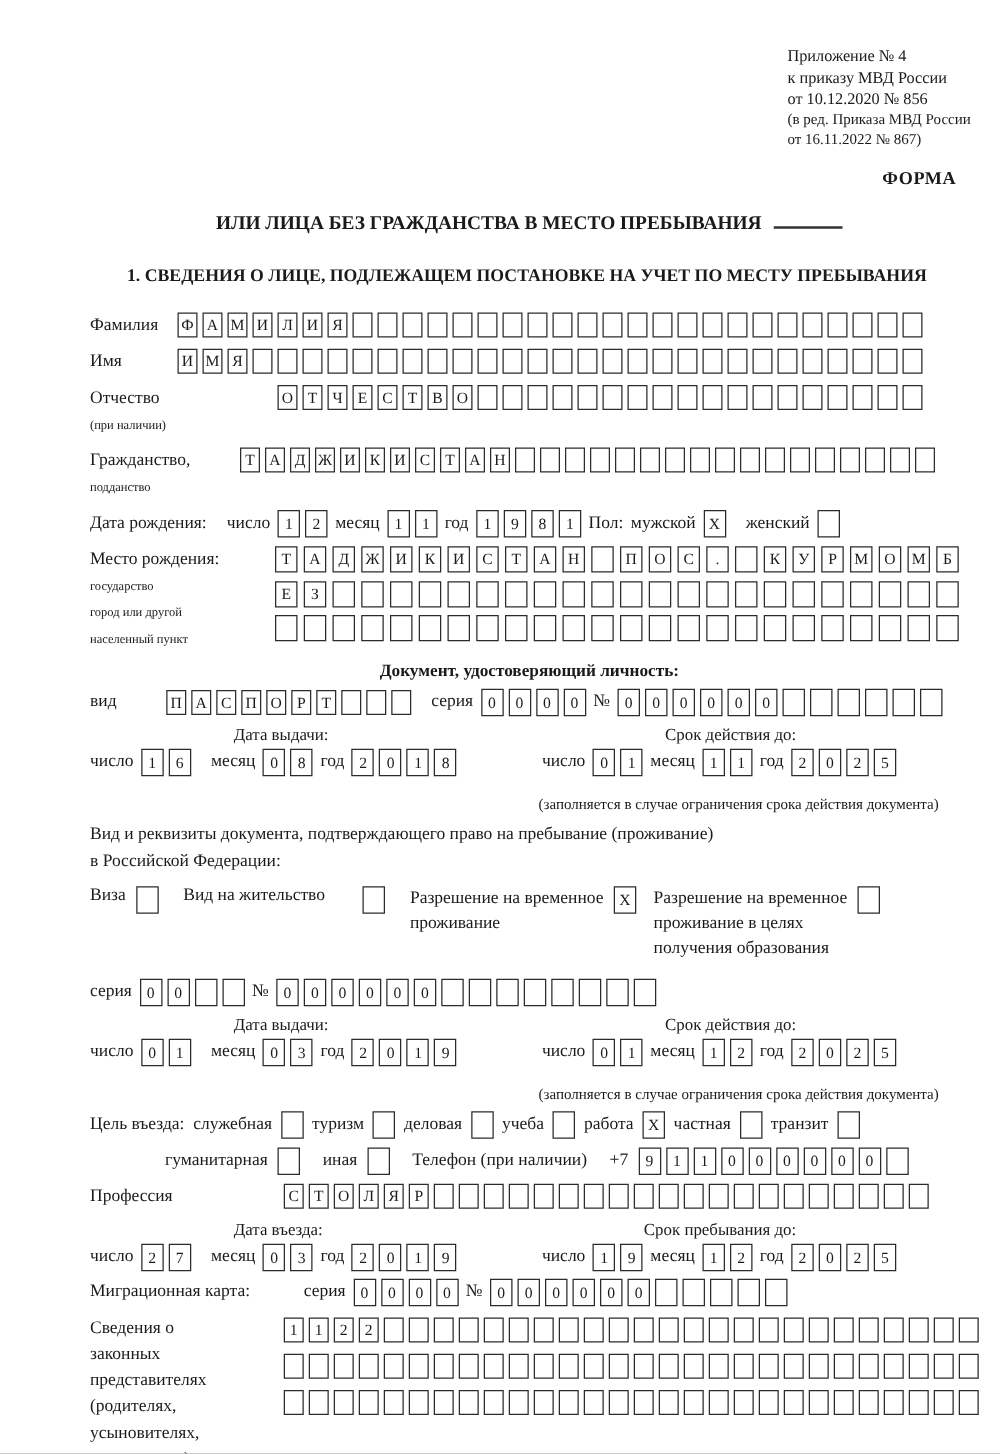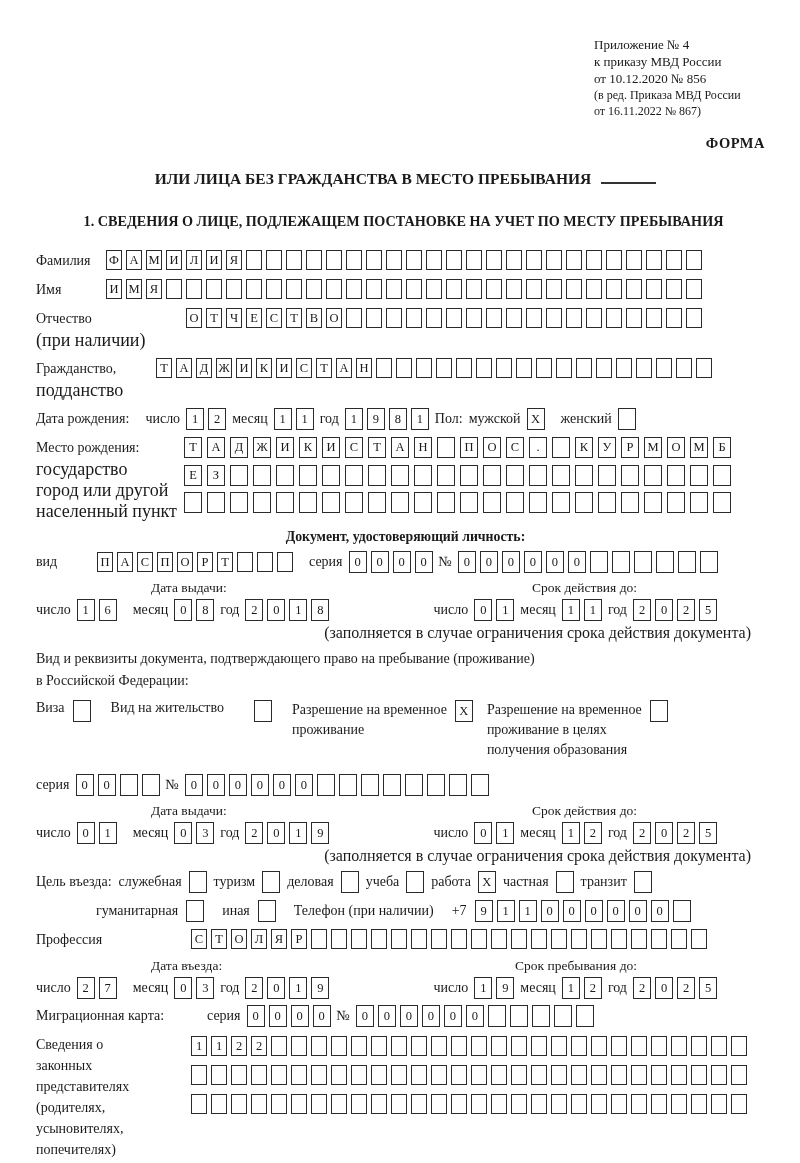--- a/index.html
+++ b/index.html
@@ -1,51 +1,51 @@
 <!DOCTYPE html>
 <html><head>
 <meta charset="utf-8">
 <style>
   html,body{margin:0;padding:0;background:#888;}
   .page{
     width:800px;height:1163px;background:#ffffff;color:#1a1a1a;
     font-family:"Liberation Serif","DejaVu Serif",serif;
-    box-sizing:border-box;padding:36px 25px 0 36px;position:relative;overflow:hidden;
+    box-sizing:border-box;padding:36px 25px 0 72px;position:relative;overflow:hidden;
   }
   
   .hdr{margin-left:558px;width:190px;font-size:13px;line-height:17px;}
   .hdr .ed{font-size:12px;line-height:16px;}
   .forma{text-align:right;font-weight:bold;font-size:14.5px;margin:16px 10px 0 0;letter-spacing:.5px;}
   .title{ text-align:center;font-weight:bold;font-size:15.5px;line-height:21px;margin-top:16px;}
   .uline{display:inline-block;width:55px;border-bottom:2px solid #333;margin-left:10px;}
   .sec1{font-weight:bold;font-size:14.2px;margin:24px 0 20px -4px;text-align:center;}
   
   .row{display:flex;align-items:flex-start;margin-bottom:7px;}
   .lab{font-size:14px;line-height:22px;flex-shrink:0;}
   .w70{width:70px;} .w150{width:150px;} .w120{width:120px;} .w148{width:148px;} .w155{width:155px;} .w55{width:55px;}
-  .sub{font-size:18px;line-height:21px;}
+  .sub{font-size:10px;line-height:21px;}
   
   .cells{display:inline-flex;gap:4px;flex-wrap:nowrap;}
   .cell{
     width:14px;height:18px;border:1.6px solid #2b2b2b;display:inline-flex;
     align-items:center;justify-content:center;font-size:12.5px;line-height:1;flex-shrink:0;
     font-family:"Liberation Serif","DejaVu Serif",serif;
   }
   .wide{gap:5px;} .wide .cell{width:16px;height:19px;}
   .one .cell{width:16px;height:20px;}
   .inl{display:inline-flex;align-items:center;gap:6px;font-size:14px;flex-wrap:nowrap;}
   .mw{margin-left:10px;}
   
   .dates{margin:4px 0 6px 0;}
   .heads{display:flex;font-size:13.5px;gap:47px;}
   .h1{margin-left:115px;} .h2{margin-left:auto;margin-right:138px;}
   .vals{display:flex;align-items:center;margin-top:3px;}
   .g{display:inline-flex;align-items:center;gap:6px;font-size:14px;}
   .g2x{margin-left:auto;margin-right:58px;}
-  .note{font-size:16px;text-align:right;padding-right:24px;margin-top:3px;}
+  .note{font-size:12px;text-align:right;padding-right:24px;margin-top:15px;}
   
   .dochead{text-align:center;font-weight:bold;font-size:13.8px;margin:2px 0 6px 0;}
   .intro{font-size:14px;line-height:22px;}
   
   .opts{display:flex;align-items:flex-start;margin:8px 0 14px 0;font-size:14px;}
   .opt{display:inline-flex;align-items:flex-start;gap:8px;}
   .optlines{line-height:20px;}
   
   .bp .bpcells .cells{margin-bottom:6.5px;display:flex;}
   

